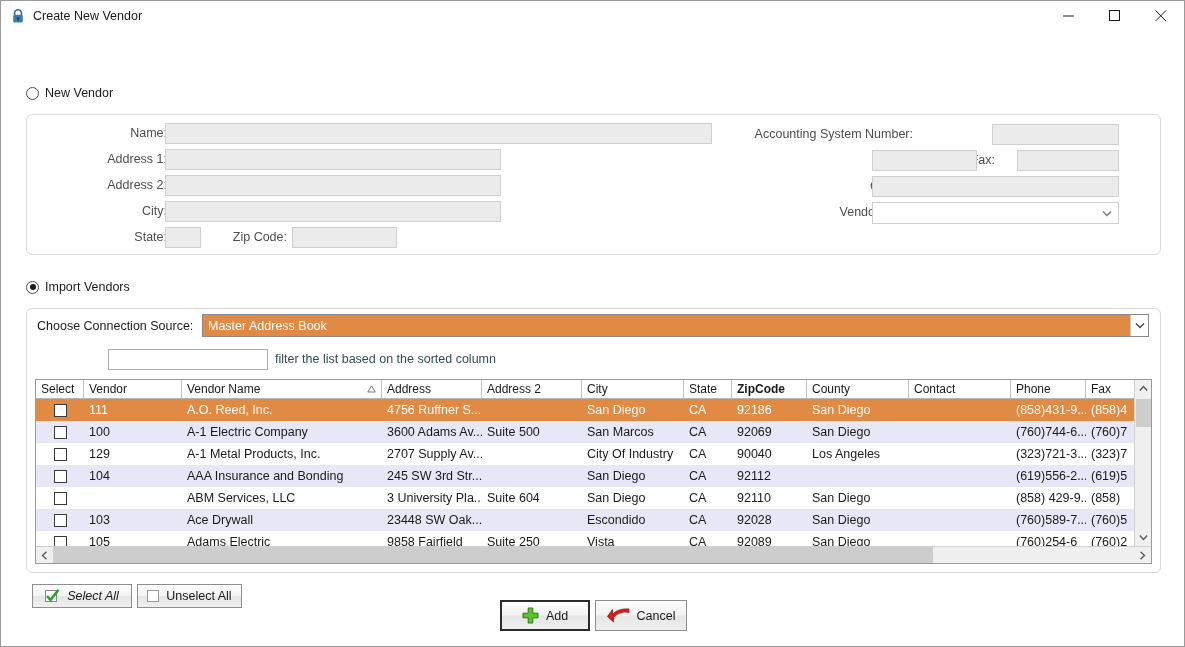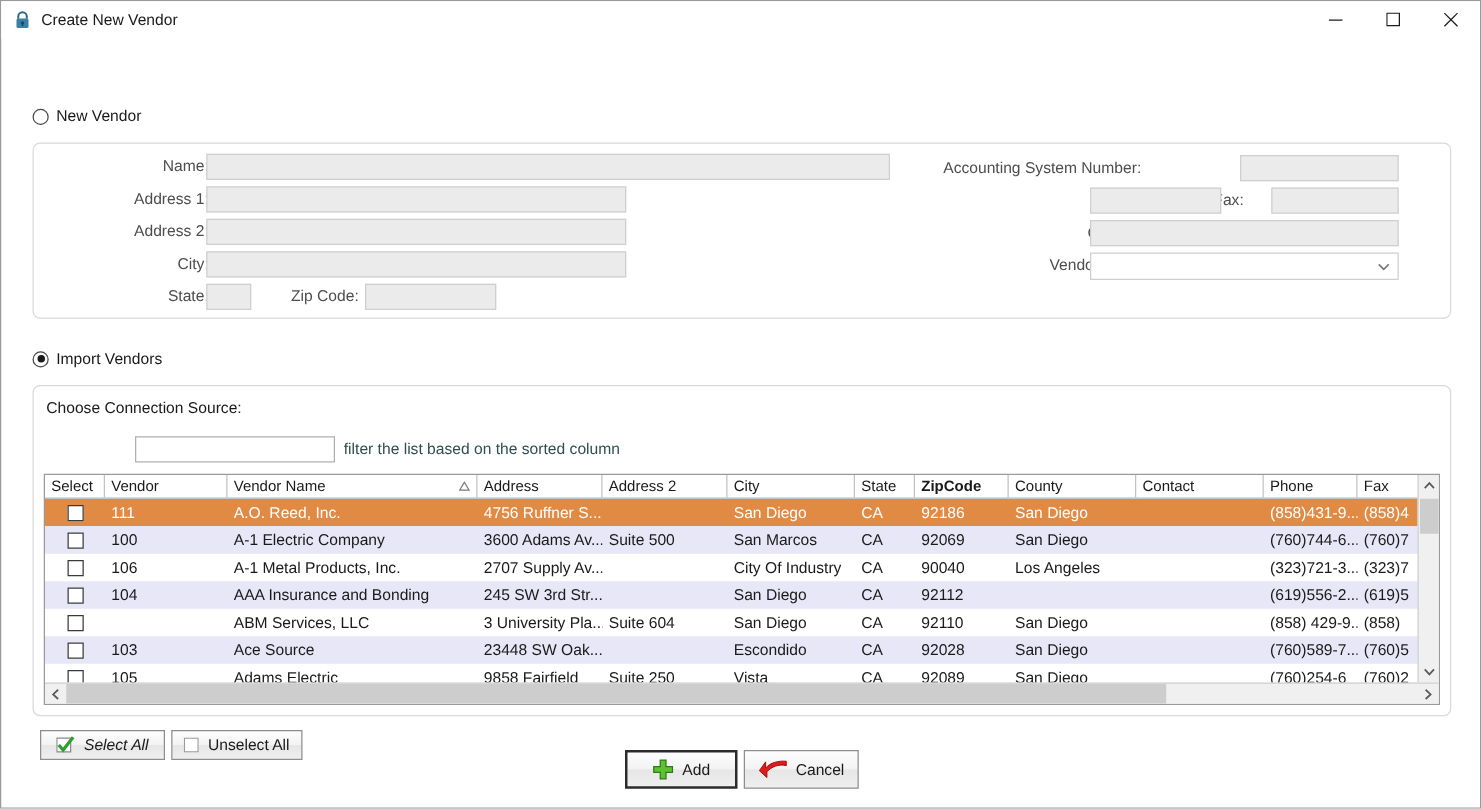--- a/index.html
+++ b/index.html
@@ -317,20 +317,28 @@
 
   <div class="radio-row" style="left:25px; top:279px;">
     <span class="radio checked"></span>
     <span>Import Vendors</span>
   </div>
 
   <div class="groupbox" style="left:25px; top:307px; width:1135px; height:265px;">
 
     <div class="ccs-label" style="left:10px; top:10px;">Choose Connection Source:</div>
 
+    <div class="ccs-combo" style="left:175px; top:5px; width:947px; height:23px;">
+      <div class="ccs-fill">Master Address Book</div>
+      <div class="ccs-arrow">
+        <svg width="10" height="7">
+          <polyline points="1,1.5 5,5.5 9,1.5" fill="none" stroke="#444" stroke-width="1.4"></polyline>
+        </svg>
+      </div>
+    </div>
 
     <div class="filter-input" style="left:81px; top:40px; width:160px;"></div>
     <div class="filter-note" style="left:248px; top:43px;">filter the list based on the sorted column</div>
 
     <div class="grid" style="left:8px; top:70px; width:1117px; height:185px;">
 
       <div class="grid-head" id="grid-head" style="width:1100px;">
           <div class="hcell" style="width: 48px;">
             <span>Select</span>
           </div>
@@ -402,21 +410,21 @@
             <div class="cell" style="width: 75px;">92069</div>
             <div class="cell" style="width: 102px;">San Diego</div>
             <div class="cell" style="width: 102px;"></div>
             <div class="cell" style="width: 75px;">(760)744-6...</div>
             <div class="cell" style="width: 75px;">(760)7</div>
           </div>
           <div class="row">
             <div class="cell chk" style="width: 48px;">
               <div class="cbox"></div>
             </div>
-            <div class="cell" style="width: 98px;">106</div>
+            <div class="cell" style="width: 98px;">129</div>
             <div class="cell" style="width: 200px;">A-1 Metal Products, Inc.</div>
             <div class="cell" style="width: 100px;">2707 Supply Av...</div>
             <div class="cell" style="width: 100px;"></div>
             <div class="cell" style="width: 102px;">City Of Industry</div>
             <div class="cell" style="width: 48px;">CA</div>
             <div class="cell" style="width: 75px;">90040</div>
             <div class="cell" style="width: 102px;">Los Angeles</div>
             <div class="cell" style="width: 102px;"></div>
             <div class="cell" style="width: 75px;">(323)721-3...</div>
             <div class="cell" style="width: 75px;">(323)7</div>
@@ -451,21 +459,21 @@
             <div class="cell" style="width: 102px;">San Diego</div>
             <div class="cell" style="width: 102px;"></div>
             <div class="cell" style="width: 75px;">(858) 429-9...</div>
             <div class="cell" style="width: 75px;">(858) </div>
           </div>
           <div class="row alt">
             <div class="cell chk" style="width: 48px;">
               <div class="cbox"></div>
             </div>
             <div class="cell" style="width: 98px; text-align: center;">103</div>
-            <div class="cell" style="width: 200px;">Ace Source</div>
+            <div class="cell" style="width: 200px;">Ace Drywall</div>
             <div class="cell" style="width: 100px;">23448 SW Oak...</div>
             <div class="cell" style="width: 100px;"></div>
             <div class="cell" style="width: 102px;">Escondido</div>
             <div class="cell" style="width: 48px;">CA</div>
             <div class="cell" style="width: 75px;">92028</div>
             <div class="cell" style="width: 102px;">San Diego</div>
             <div class="cell" style="width: 102px;"></div>
             <div class="cell" style="width: 75px;">(760)589-7...</div>
             <div class="cell" style="width: 75px;">(760)5</div>
           </div>

